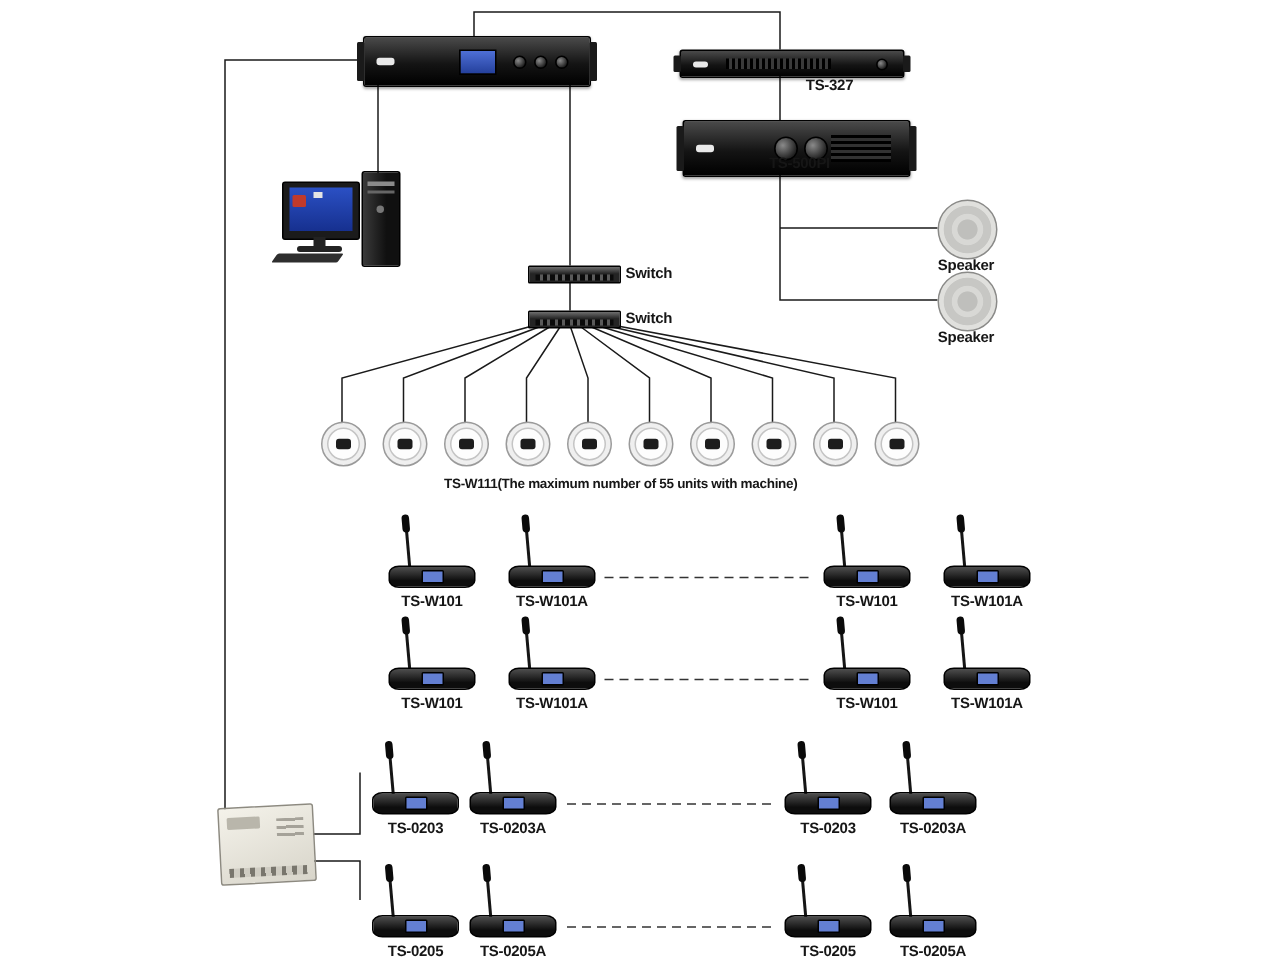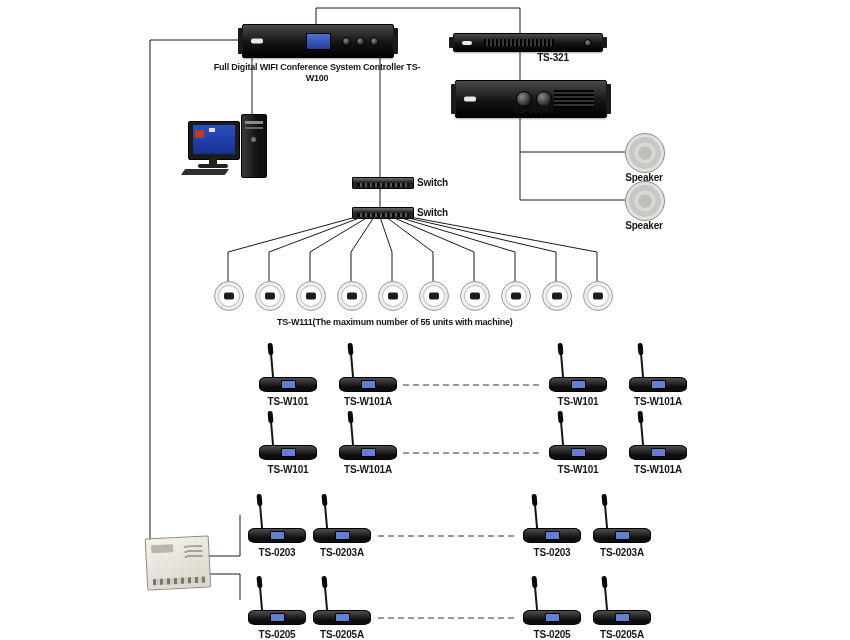--- a/index.html
+++ b/index.html
@@ -91,28 +91,27 @@
       <path class="wire" d="M410 217 L 597 252 L 597 282"></path>
     </svg>
 
   <div class="rack" style="left:242px;top:24px;width:150px;height:32px;">
     <span class="logo"></span>
     <span class="screen-blue" style="left:63px;top:8px;width:23px;height:15px;"></span>
     <span class="knob" style="right:14px;top:12px;width:7px;height:7px;"></span>
     <span class="knob" style="right:28px;top:12px;width:7px;height:7px;"></span>
     <span class="knob" style="right:42px;top:12px;width:7px;height:7px;"></span>
   </div>
-  <div class="label small-label" style="left:203px;top:62px;width:228px;">Full Digital WIFI Conference System Controller TS-W100</div>
 
   <div class="rack" style="left:453px;top:33px;width:148px;height:17px;">
     <span class="logo" style="width:10px;height:4px;"></span>
     <span class="vents" style="left:30px;top:5px;width:70px;height:7px;background:repeating-linear-gradient(90deg,#000 0 2px,#3a3a3a 2px 4px);"></span>
     <span class="knob" style="right:10px;top:5px;width:6px;height:6px;"></span>
   </div>
-  <div class="label" style="left:527px;top:52px;width:52px;">TS-321</div>
+  <div class="label" style="left:527px;top:52px;width:52px;">TS-327</div>
 
   <div class="rack" style="left:455px;top:80px;width:150px;height:36px;">
     <span class="logo"></span>
     <span class="knob" style="left:60px;top:10px;width:14px;height:14px;"></span>
     <span class="knob" style="left:80px;top:10px;width:14px;height:14px;"></span>
     <span class="vents" style="right:12px;top:9px;width:40px;height:18px;"></span>
   </div>
   <div class="label" style="left:504px;top:104px;width:58px;">TS-500PI</div>
 
   <div class="speaker" style="left:625px;top:133px;"></div>
@@ -144,21 +143,21 @@
       <div class="ceiling-unit" style="left: 255px; top: 281px;"></div>
       <div class="ceiling-unit" style="left: 296px; top: 281px;"></div>
       <div class="ceiling-unit" style="left: 337px; top: 281px;"></div>
       <div class="ceiling-unit" style="left: 378px; top: 281px;"></div>
       <div class="ceiling-unit" style="left: 419px; top: 281px;"></div>
       <div class="ceiling-unit" style="left: 460px; top: 281px;"></div>
       <div class="ceiling-unit" style="left: 501px; top: 281px;"></div>
       <div class="ceiling-unit" style="left: 542px; top: 281px;"></div>
       <div class="ceiling-unit" style="left: 583px; top: 281px;"></div>
     </div>
-  <div class="label small-label" style="left:277px;top:317px;width:320px;text-align:left;">TS-W111(The maximum number of 55 units with machine)</div>
+  <div class="label small-label" style="left:296px;top:317px;width:320px;text-align:left;">TS-W111(The maximum number of 55 units with machine)</div>
 
   <div id="mics-layer">
       <div class="mic" style="left: 258px; top: 346px;">
         <span class="neck"></span>
         <span class="head"></span>
         <div class="base">
           <span class="screen"></span>
         </div>
       </div>
       <div class="label" style="left: 258px; top: 396px; width: 60px;">TS-W101</div>

